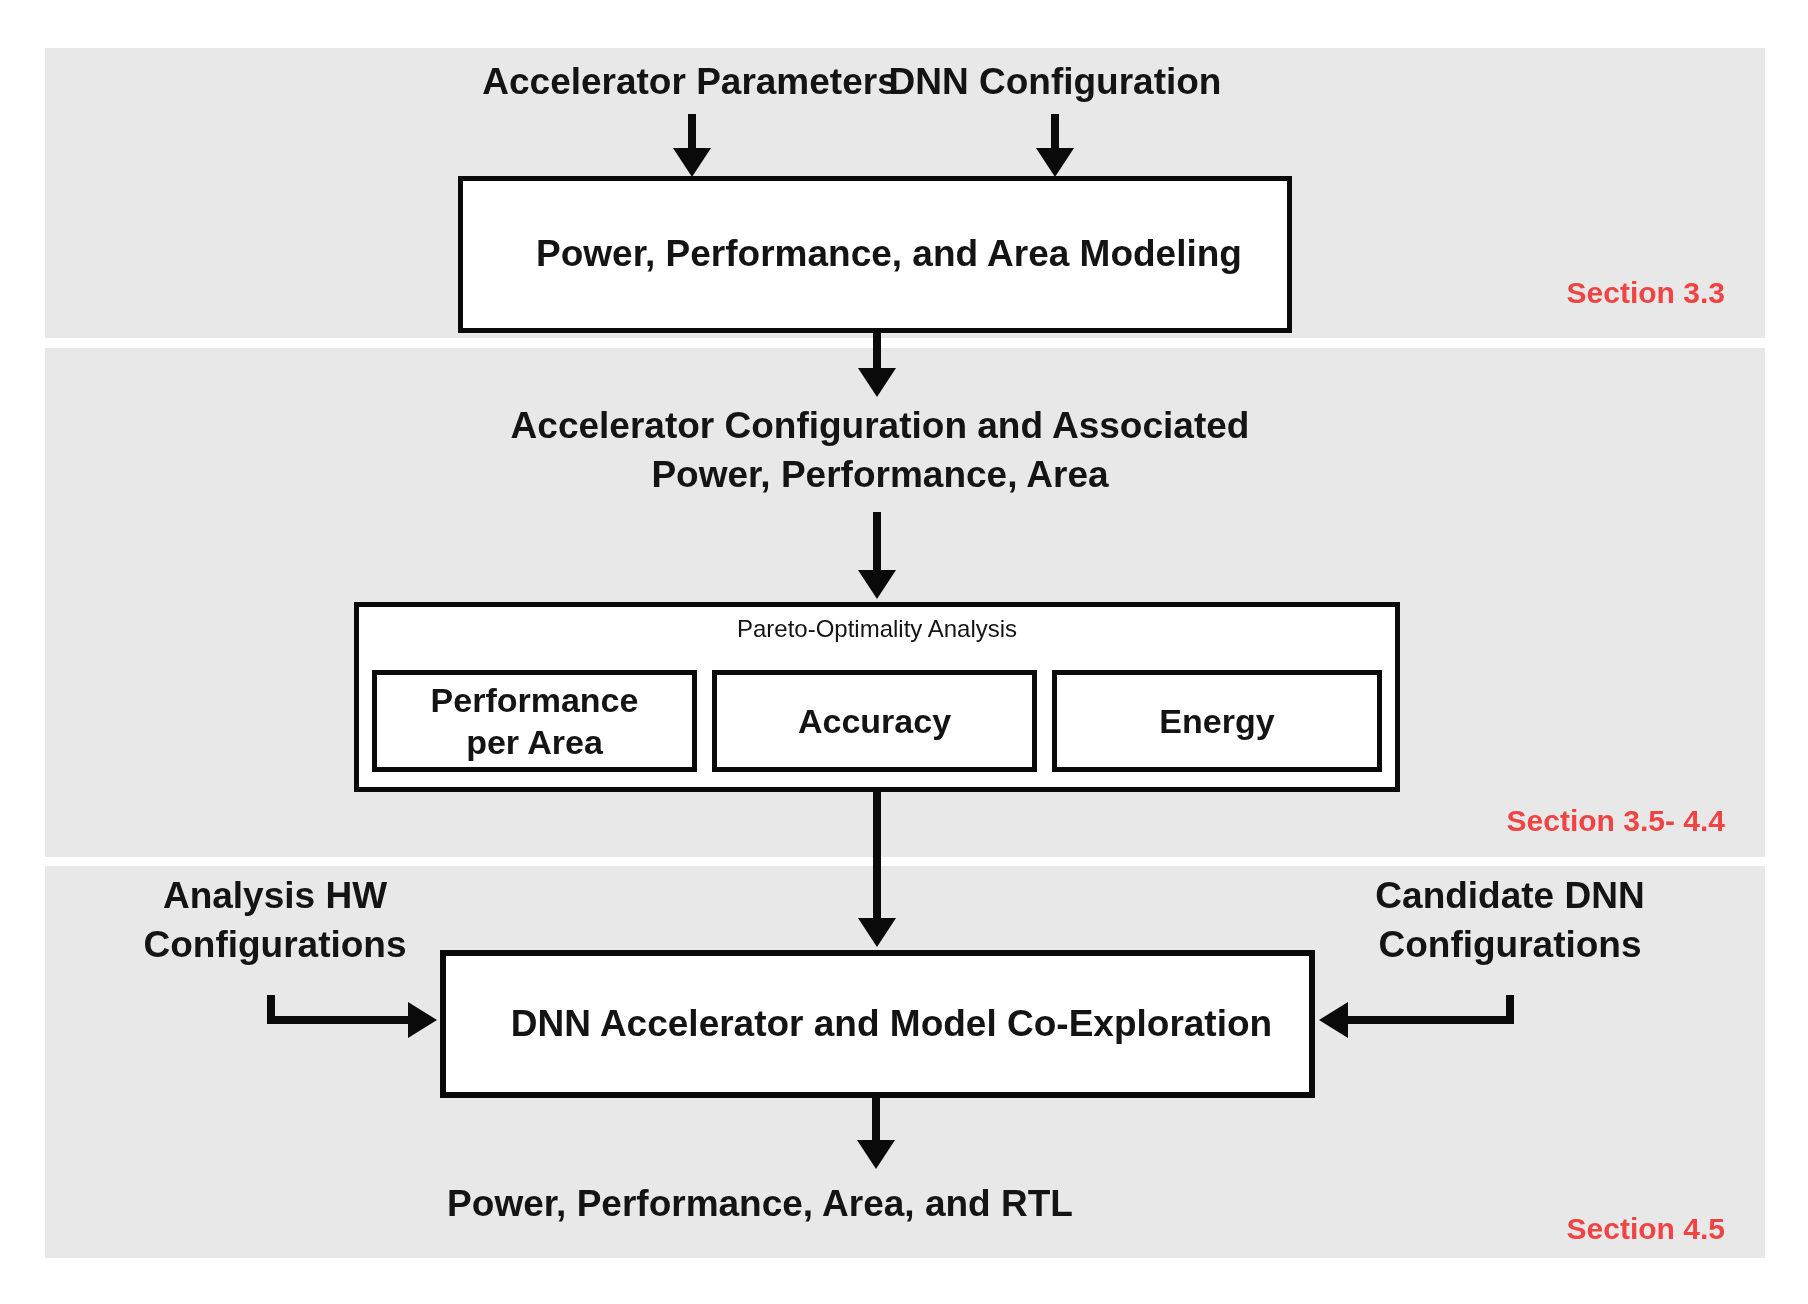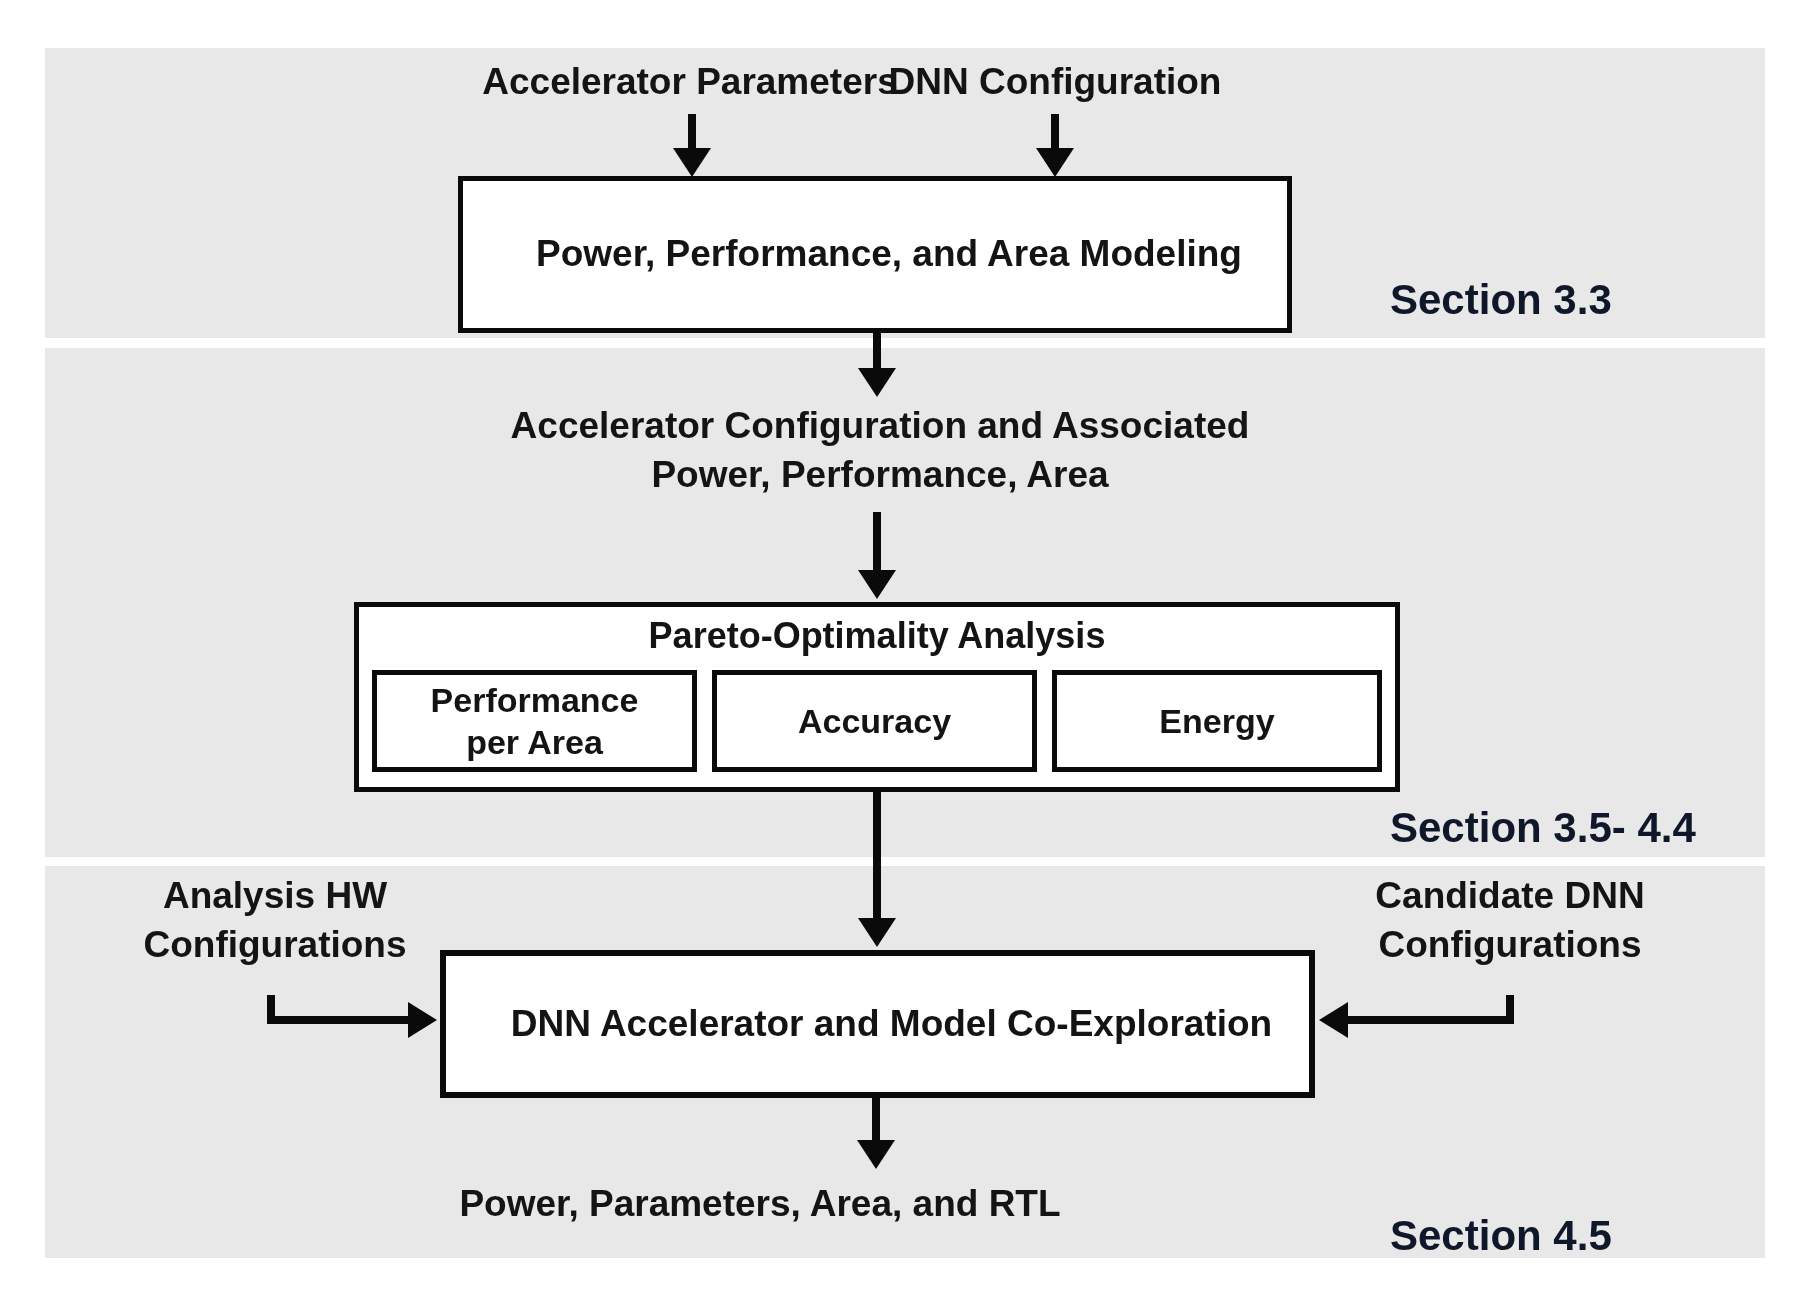--- a/index.html
+++ b/index.html
@@ -24,22 +24,23 @@
     font-weight:700;
     font-size:37px;
     line-height:1.32;
     text-align:center;
     white-space:pre-line;
     color:#141414;
   }
   .section-lbl{
     position:absolute;
     font-weight:700;
-    font-size:42px;
-    color:#0f172a;
+    font-size:30px;
+    text-align:right;
+    color:#ef4444;
   }
   .box{
     position:absolute;
     background:#ffffff;
     border:5px solid #0a0a0a;
     display:flex;align-items:center;justify-content:center;
     box-sizing:border-box;
     padding-left:28px;
   }
   .box .box-text{
@@ -70,21 +71,21 @@
   
   .inner-box{
     position:absolute;
     background:#ffffff;border:5px solid #0a0a0a;
     display:flex;align-items:center;justify-content:center;
     box-sizing:border-box;
   }
   .inner-box .box-text{font-size:34px;}
   .pareto-title{
     position:absolute;top:8px;left:0;width:100%;
-    text-align:center;font-weight:700;font-size:36px;color:#141414;
+    text-align:center;font-weight:400;font-size:24px;color:#141414;
   }
 </style>
 </head>
 <body>
 
 <div class="stage">
 
   <div class="band band1"></div>
   <div class="band band2"></div>
   <div class="band band3"></div>
@@ -166,17 +167,17 @@
 
   <div class="box" style="left:440px;top:950px;width:875px;height:148px;border-width:6px;">
     <div class="box-text">DNN Accelerator and Model Co-Exploration</div>
   </div>
 
   <div>
     <div class="shaft-v" style="left:872px;top:1098px;height:44px;"></div>
     <div class="head-down" style="left:857px;top:1140px;"></div>
   </div>
 
-  <div class="lbl" style="left:410px;top:1180px;width:700px;">Power, Parameters, Area, and RTL</div>
+  <div class="lbl" style="left:410px;top:1180px;width:700px;">Power, Performance, Area, and RTL</div>
 
   <div class="section-lbl" style="left:1390px;top:1212px;width:335px;">Section 4.5</div>
 
 </div>
 
 </body></html>

